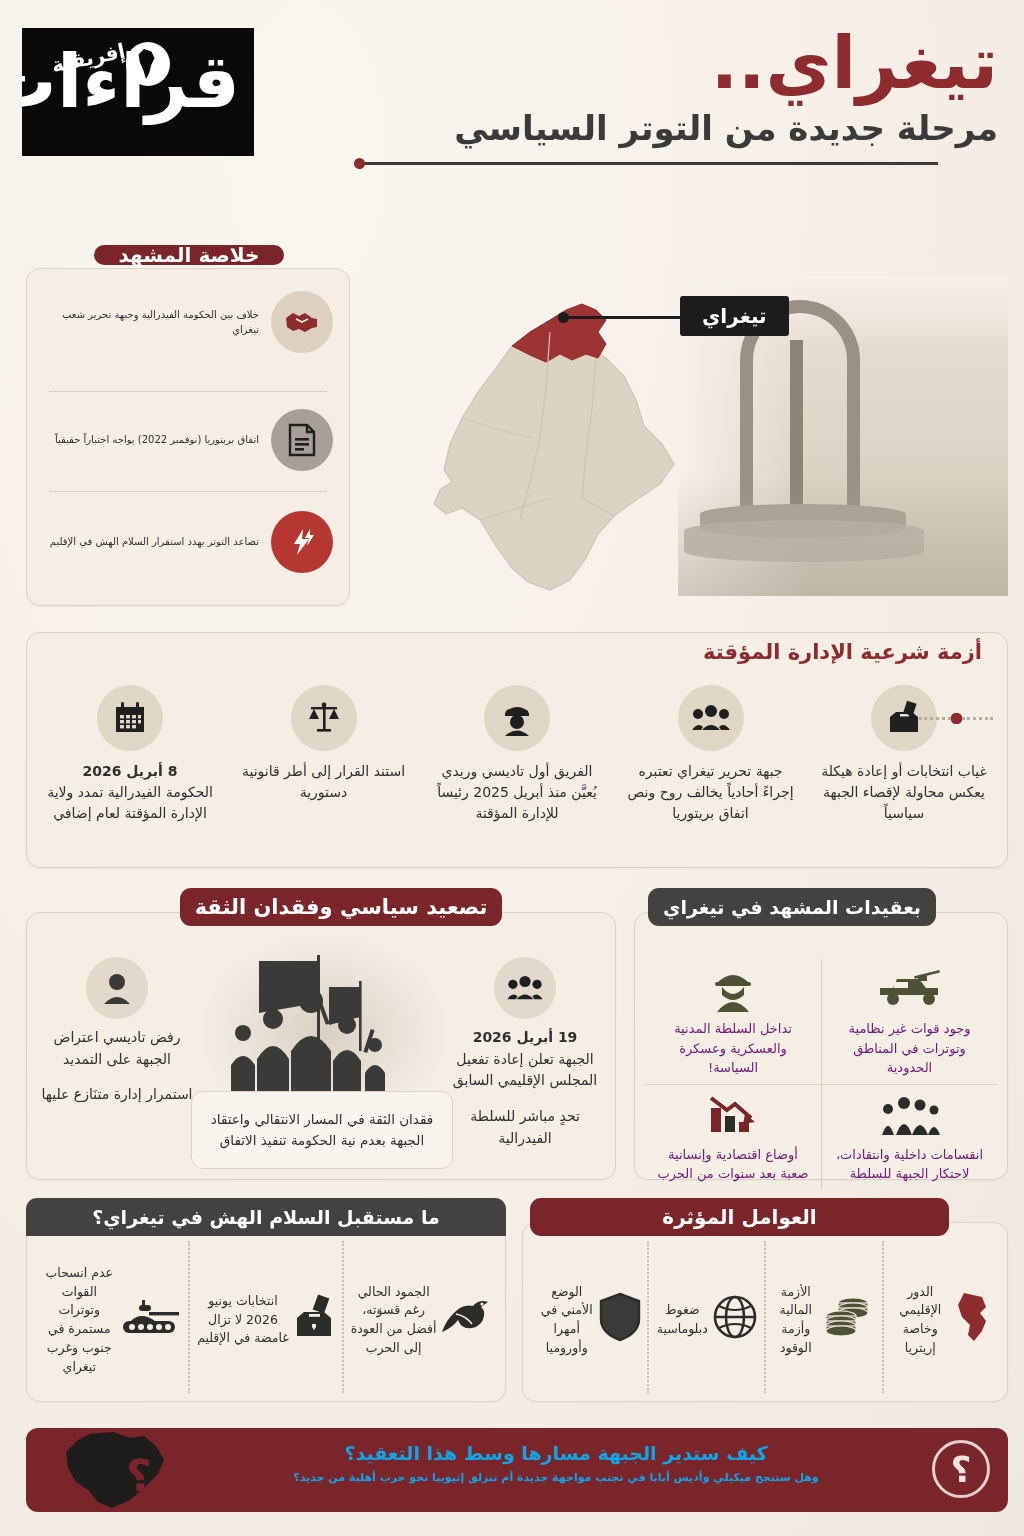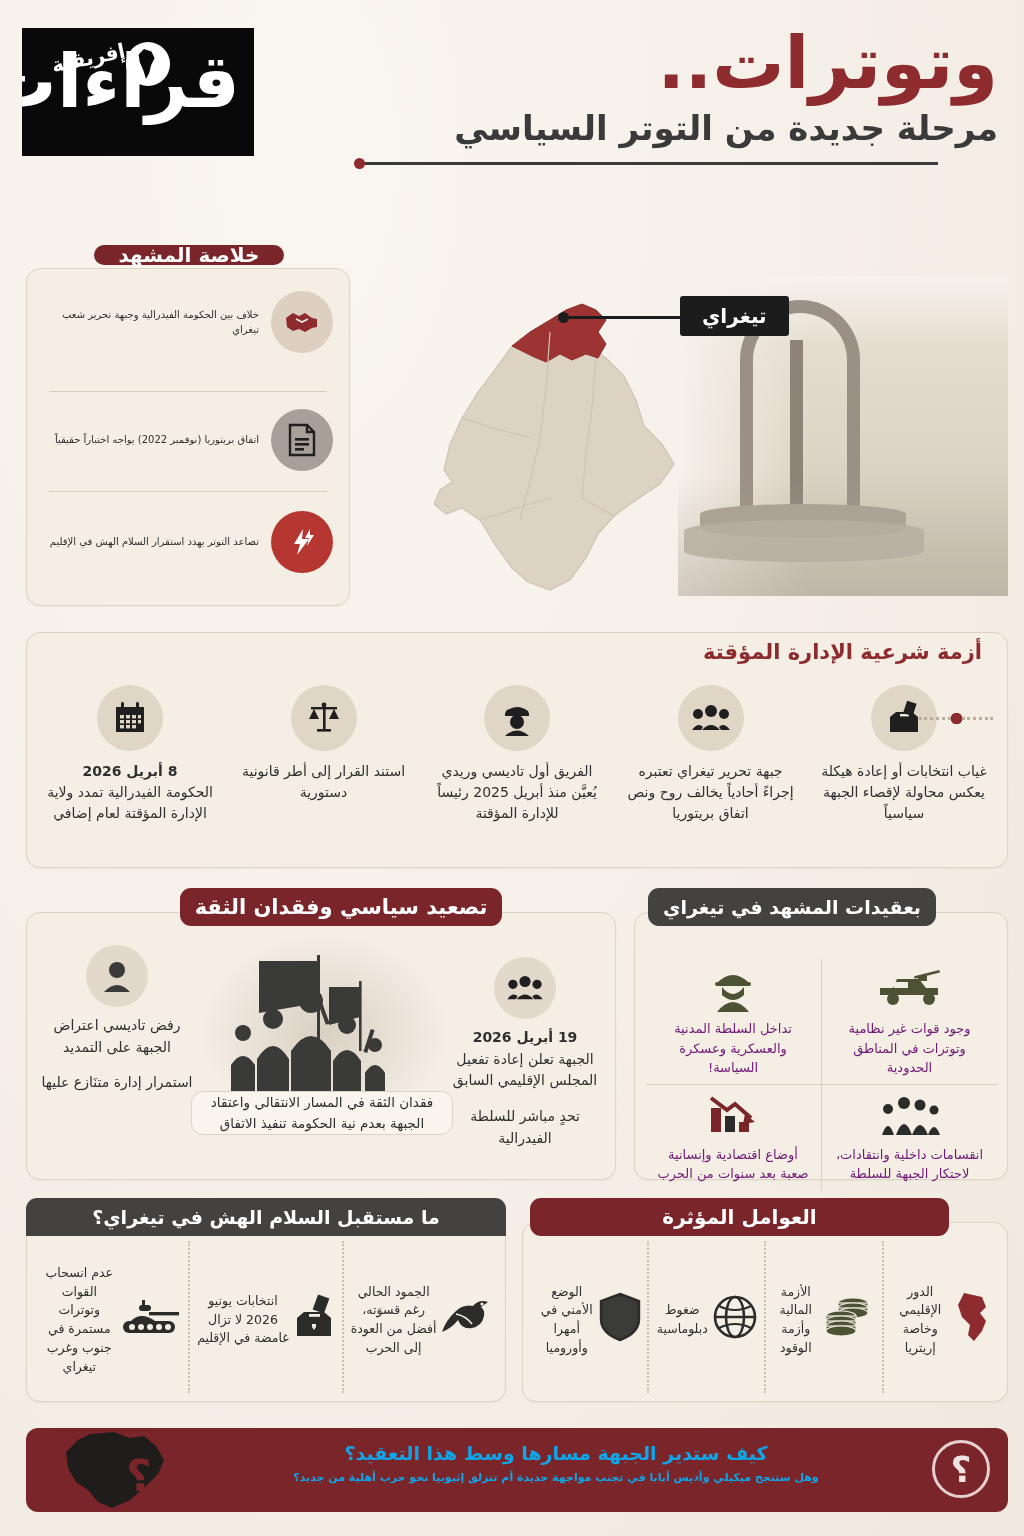--- a/index.html
+++ b/index.html
@@ -321,21 +321,21 @@
   #esc-panel { left: 26px; top: 912px; width: 590px; height: 268px; }
   #esc-tab { left: 180px; top: 888px; width: 322px; height: 38px; font-size: 21px; }
   .esc-left {
     position: absolute;
     right: 14px; top: 44px;
     width: 152px;
     text-align: center;
   }
   .esc-right {
     position: absolute;
-    left: 14px; top: 32px;
+    left: 14px; top: 44px;
     width: 152px;
     text-align: center;
   }
   .esc-circle {
     width: 62px; height: 62px;
     margin: 0 auto 8px;
     border-radius: 50%;
     background: #e2d9cb;
     display: flex; align-items: center; justify-content: center;
   }
@@ -356,21 +356,21 @@
     inset: 0;
     background: radial-gradient(ellipse at 50% 55%, rgba(196,184,168,.55) 0%, rgba(196,184,168,0) 70%);
   }
   .esc-callout {
     position: absolute;
     left: 164px; top: 178px;
     width: 262px;
     background: #f9f5ee;
     border: 1px solid #ddd2c3;
     border-radius: 12px;
-    padding: 0 12px;
+    padding: 17px 12px;
     text-align: center;
     font-size: 13.5px;
     line-height: 1.55;
     color: #2f2f2f;
   }
 
   
   #cplx-panel { left: 634px; top: 912px; width: 374px; height: 268px; }
   #cplx-tab { left: 648px; top: 888px; width: 288px; height: 38px; font-size: 19px; }
   .cplx-grid {
@@ -482,21 +482,21 @@
 
     <div class="logo">
       <div class="logo-inner">
         <div class="logo-main">قراءات</div>
         <div class="logo-globe"></div>
         <div class="logo-sub">إفريقية</div>
       </div>
     </div>
 
     <div class="title-block">
-      <div class="title-main">وتوترات..</div>
+      <div class="title-main">تيغراي..</div>
       <div class="title-sub">مرحلة جديدة من التوتر السياسي</div>
       <div class="title-rule"></div>
     </div>
   </div>
 
   <div class="tab-title tab-red" id="summary-tab">خلاصة المشهد</div>
   <div class="panel" id="summary-panel">
 
     <div class="sum-row" style="top:22px">
       <div class="sum-icon" style="background:#ddd0c0">

